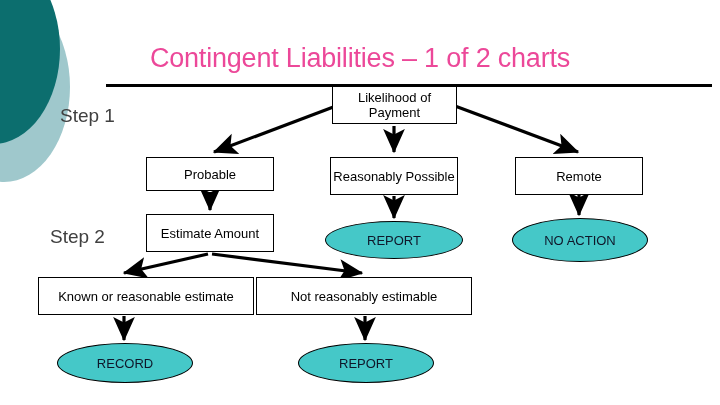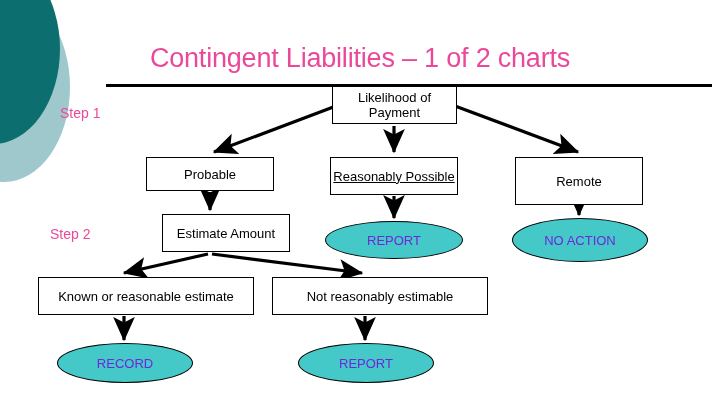--- a/index.html
+++ b/index.html
@@ -75,58 +75,58 @@
     z-index: 3;
   }
 
   
   .node-oval {
     position: absolute;
     box-sizing: border-box;
     border: 1.2px solid #000000;
     border-radius: 50%;
     background: #45c8c8;
-    color: #6d28d9;
+    color: #0f172a;
     font-size: 13px;
     line-height: 15px;
     display: flex;
     align-items: center;
     justify-content: center;
     text-align: center;
     z-index: 3;
   }
 
   
   .step-label {
     position: absolute;
-    font-size: 14px;
-    color: #ec4899;
+    font-size: 19px;
+    color: #404040;
     white-space: nowrap;
     z-index: 4;
   }
 
   
   #arrows {
     position: absolute;
     left: 0;
     top: 0;
     width: 720px;
     height: 405px;
     z-index: 2;
     pointer-events: none;
   }
 
   
   #node-likelihood   { left: 332px; top: 86px;  width: 125px; height: 38px; }
   #node-probable     { left: 146px; top: 157px; width: 128px; height: 34px; }
-  #node-reasonably   { left: 330px; top: 157px; width: 128px; height: 38px; text-decoration: underline; }
-  #node-remote       { left: 515px; top: 157px; width: 128px; height: 48px; }
-  #node-estimate     { left: 146px; top: 214px; width: 128px; height: 38px; margin-left: 16px; }
+  #node-reasonably   { left: 330px; top: 157px; width: 128px; height: 38px; }
+  #node-remote       { left: 515px; top: 157px; width: 128px; height: 38px; }
+  #node-estimate     { left: 146px; top: 214px; width: 128px; height: 38px; }
   #node-known        { left: 14px;  top: 277px; width: 216px; height: 38px; margin-left: 24px; }
-  #node-notreas      { left: 272px; top: 277px; width: 216px; height: 38px; }
+  #node-notreas      { left: 256px; top: 277px; width: 216px; height: 38px; }
 
   #oval-report-mid   { left: 325px; top: 221px; width: 138px; height: 38px; }
   #oval-noaction     { left: 512px; top: 218px; width: 136px; height: 44px; }
   #oval-record       { left: 57px;  top: 343px; width: 136px; height: 40px; }
   #oval-report-bot   { left: 298px; top: 343px; width: 136px; height: 40px; }
 
   #step1 { left: 60px; top: 105px; }
   #step2 { left: 50px; top: 226px; }
 </style>
 </head>

